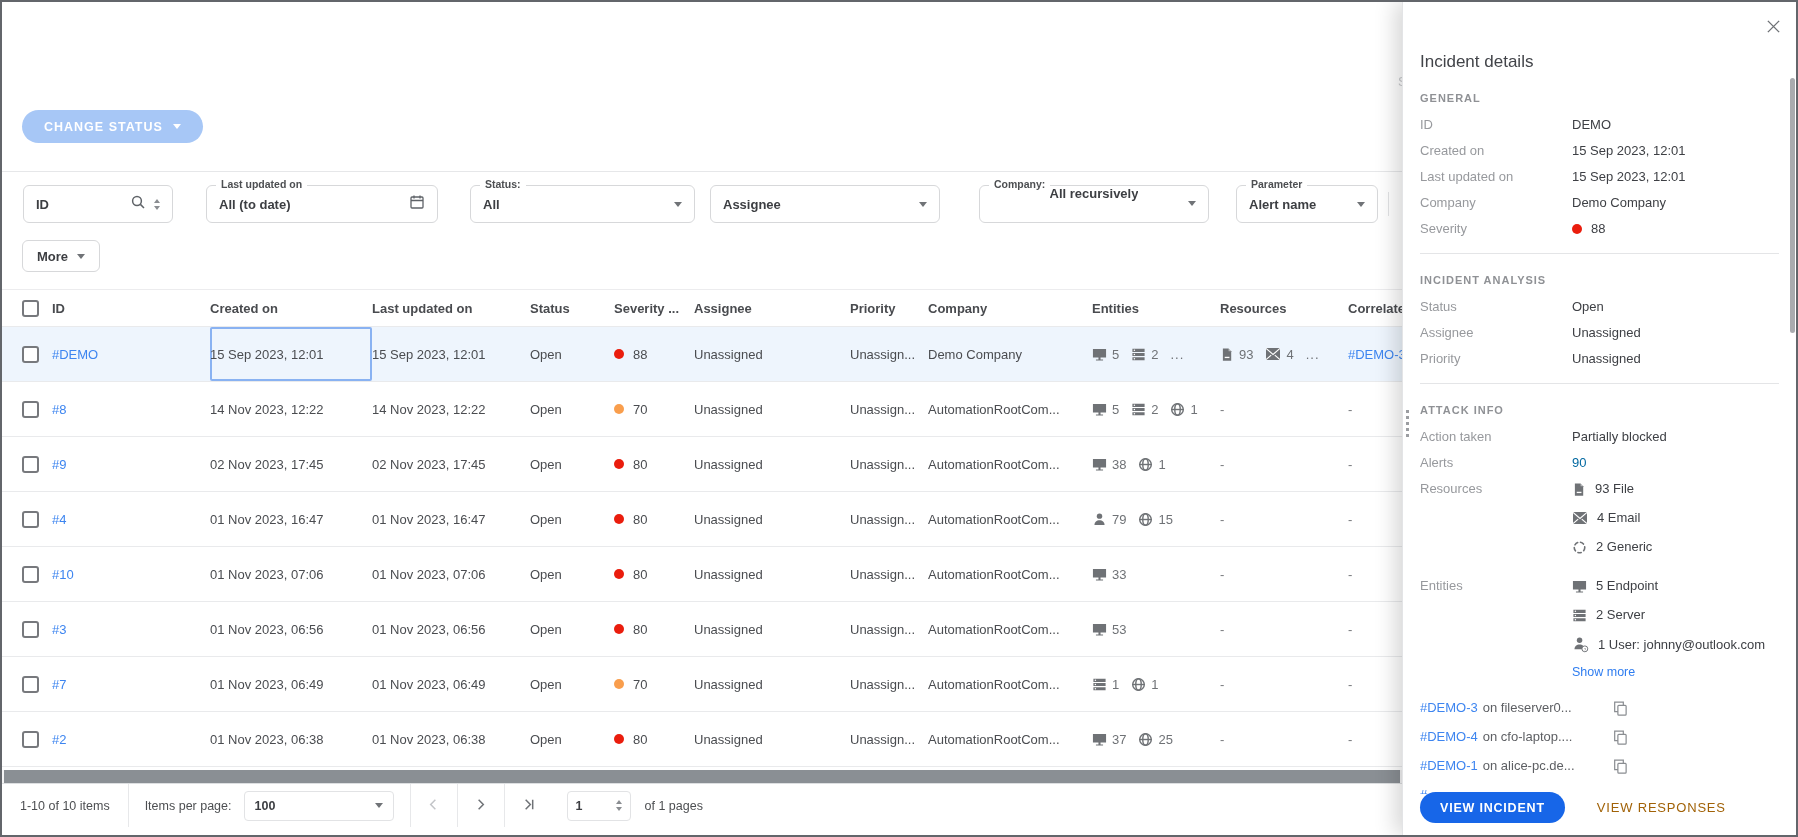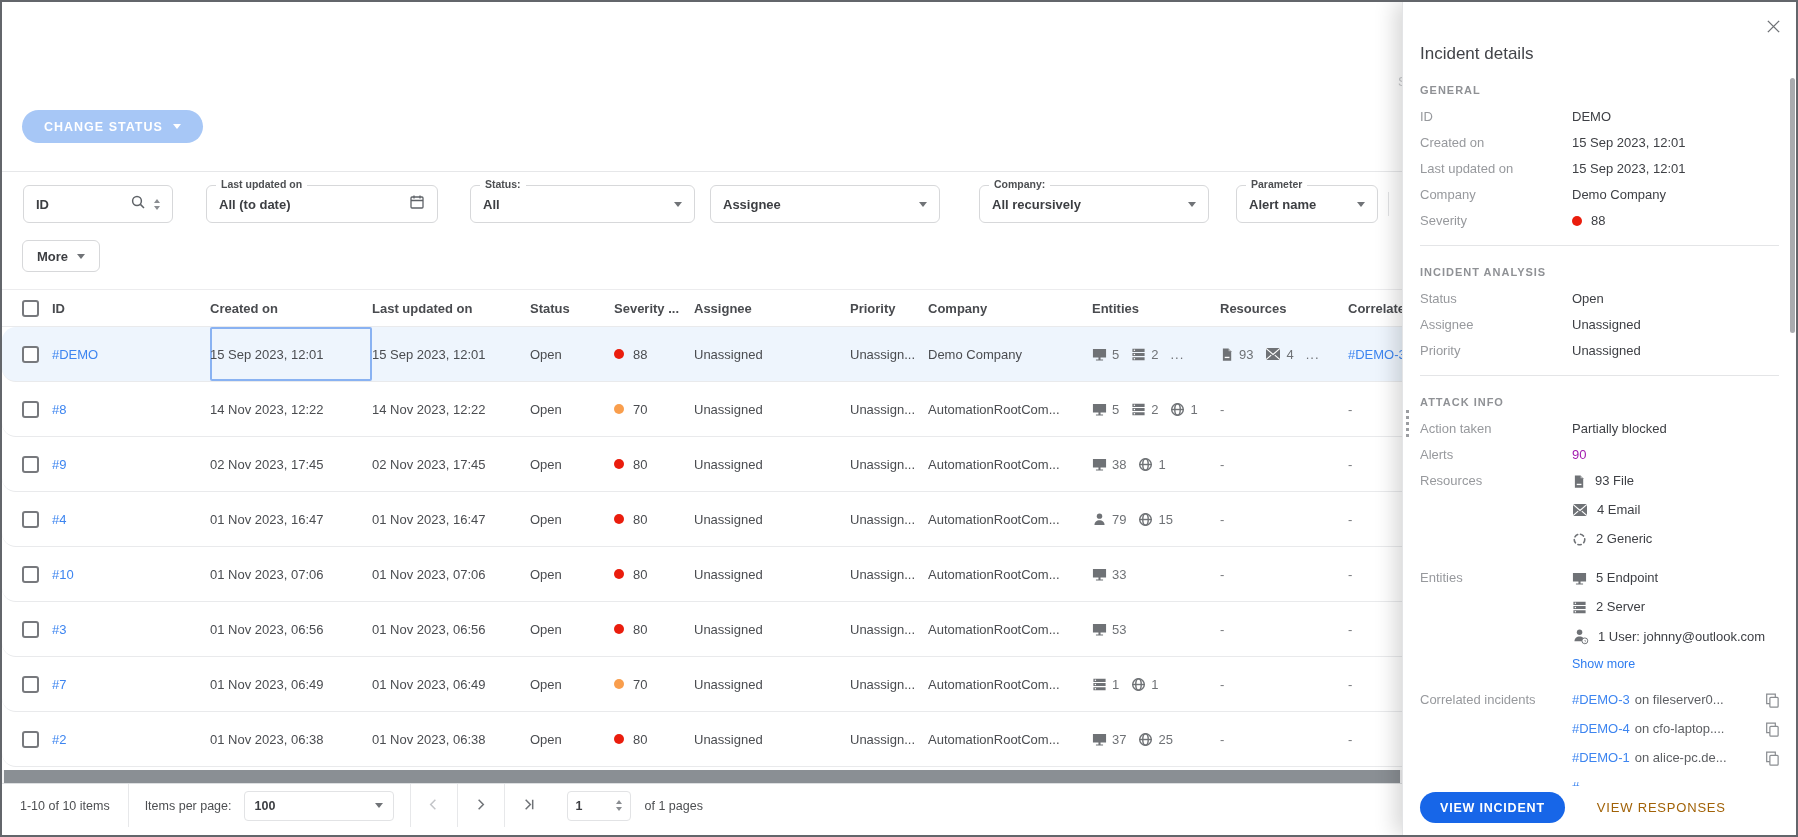--- a/index.html
+++ b/index.html
@@ -33,21 +33,21 @@
   .param-extra { display:flex; align-items:center; height:38px; }
   .vline { width:1px; height:24px; background:#e2e3e5; margin:0 12px 0 10px; }
   .type-hint { font-size:13px; font-style:italic; color:#9a9da1; white-space:nowrap; }
 
   .more-btn { display:inline-flex; align-items:center; gap:9px; margin:17px 0 0 20px; height:32px; padding:0 14px;
       background:#fff; border:1px solid #d7d8da; border-radius:6px; font-family:inherit; font-size:13px; font-weight:600; color:#3c3e42; cursor:pointer; }
 
   
   .trow { display:flex; align-items:center; padding-left:20px; border-bottom:1px solid #e9eaec; width:100%; }
   .thead { height:38px; margin-top:17px; border-top:1px solid #ececee; font-size:13px; font-weight:700; color:#494b4f; }
-  .drow { height:55px; font-size:13px; color:#4a4c50;border-radius:14px; }
+  .drow { height:55px; font-size:13px; color:#4a4c50; }
   .drow.selected { background:#eef5fd; }
   .cell { flex-shrink:0; padding-right:8px; white-space:nowrap; overflow:hidden; display:flex; align-items:center; }
   .c-check{width:30px;} .c-id{width:158px;} .c-created{width:162px;} .c-updated{width:158px;}
   .c-status{width:84px;} .c-severity{width:80px;} .c-assignee{width:156px;} .c-priority{width:78px;}
   .c-company{width:164px;} .c-entities{width:128px;} .c-resources{width:128px;} .c-correlated{width:140px;}
   .drow.selected .c-created { align-self:stretch; height:auto; box-shadow:inset 0 0 0 2px #89b2f2; border-radius:2px; }
   .checkbox { width:17px; height:17px; border:2px solid #77797d; border-radius:3px; background:#fff; }
   a.link { color:#3d85f0; text-decoration:none; }
   .sevdot { width:10px; height:10px; border-radius:50%; margin-right:9px; flex-shrink:0; }
   .egroup { display:inline-flex; align-items:center; gap:5px; margin-right:12px; color:#6f7276; }
@@ -65,29 +65,29 @@
       border:1px solid #e2e3e5; border-radius:4px; font-weight:600; color:#3c3e42; }
   .pbtn { display:flex; align-items:center; justify-content:center; width:47px; height:100%; border:none; border-left:1px solid #e7e8ea;
       background:transparent; color:#6f7276; cursor:pointer; }
   .pbtn.disabled { color:#c3c5c8; }
   .pinput { display:flex; align-items:center; width:64px; height:30px; margin:0 14px 0 16px; border:1px solid #e2e3e5; border-radius:4px; padding:0 8px; }
   .pinput input { width:30px; border:none; outline:none; font-family:inherit; font-size:12.5px; font-weight:600; color:#3c3e42; }
   .pinput .spin { margin-left:auto; }
 
   
   .panel { position:absolute; top:0; right:0; width:394px; height:100%; background:#fff;
-      box-shadow:-7px 0 20px rgba(0,0,0,.16); border-left:1px solid #e3e4e6; padding:0 17px; }
+      box-shadow:-7px 0 20px rgba(0,0,0,.16); border-left:1px solid #e3e4e6; padding:8px 17px; }
   .close { position:absolute; top:17px; right:15px; color:#6f7276; cursor:pointer; }
   .ptitle { margin-top:42px; font-size:17px; font-weight:500; color:#424449; }
   .sheading { margin:20px 0 13px; font-size:11px; font-weight:600; letter-spacing:1px; color:#8f9195; text-transform:uppercase; }
   .sdivider { border-top:1px solid #e4e5e7; margin:16px 0 0; }
   .prow { display:flex; margin-bottom:10px; font-size:13px; line-height:16px; }
   .plabel { width:152px; flex-shrink:0; color:#97999d; }
   .pvalue { color:#3e4045; }
-  .pvalue.blue { color:#a21caf; }
+  .pvalue.blue { color:#0369a1; }
   .sevval { display:flex; align-items:center; }
   .ilist .iitem { display:flex; align-items:center; gap:9px; margin-bottom:13px; color:#3e4045; }
   .ilist .iitem svg { color:#6f7276; flex-shrink:0; }
   .showmore { font-size:12.5px; color:#2f7df0; cursor:pointer; margin:-2px 0 10px; }
   .citem { display:flex; align-items:center; margin-bottom:13px; font-size:13px; width:208px;justify-content:center; }
   .citem .ctext { color:#5d5f63; margin-left:5px; white-space:nowrap; overflow:hidden; flex:1; }
   .citem .copy { margin-left:6px; color:#8a8d91; cursor:pointer; flex-shrink:0; display:flex; }
   .cclip { height:7px; overflow:hidden; color:#2f7df0; font-size:13px; }
   .pbuttons { position:absolute; bottom:12px; left:17px; display:flex; align-items:center; gap:32px; }
   .view-incident { height:31px; padding:0 20px; border:none; border-radius:16px; background:#1766e8; color:#fff;
@@ -145,21 +145,21 @@
         <span class="fright">
             <span class="caret"></span>
           </span>
       </div>
       <div class="fbox" style="width:230px;margin-left:15px;">
         <span class="fvalue">Assignee</span>
         <span class="fright">
             <span class="caret"></span>
           </span>
       </div>
-      <div class="fbox" style="width:230px;margin-left:39px;">
+      <div class="fbox" style="width:230px;margin-left:39px;flex-direction:column;">
         <span class="flabel">Company:</span>
         <span class="fvalue">All recursively</span>
         <span class="fright">
             <span class="caret"></span>
           </span>
       </div>
       <div class="fbox" style="width:142px;margin-left:27px;">
         <span class="flabel">Parameter</span>
         <span class="fvalue">Alert name</span>
         <span class="fright">
@@ -741,21 +741,20 @@
                     <text x="13.6" y="15.6" font-size="4.6" text-anchor="middle" fill="currentColor">?</text>
                   </svg>
                 </span>
                 <span>1 User: johnny@outlook.com</span>
               </div>
               <div class="showmore">Show more</div>
             </div>
           </div>
         </div>
         <div class="prow">
-          <div class="plabel">Correlated incidents</div>
           <div class="pvalwrap" style="flex: 1 1 0%;">
             <div class="citem">
               <a class="link" href="#">#DEMO-3</a>
               <span class="ctext">on fileserver0...</span>
               <span class="copy">
                 <svg width="15" height="15" viewBox="0 0 16 16" fill="none" stroke="currentColor" stroke-width="1.3">
                   <rect x="5.2" y="4.6" width="8.8" height="10.4" rx="1"></rect>
                   <path d="M11 4.6V1.2H1.8v10.2h3.4"></path>
                 </svg>
               </span>

